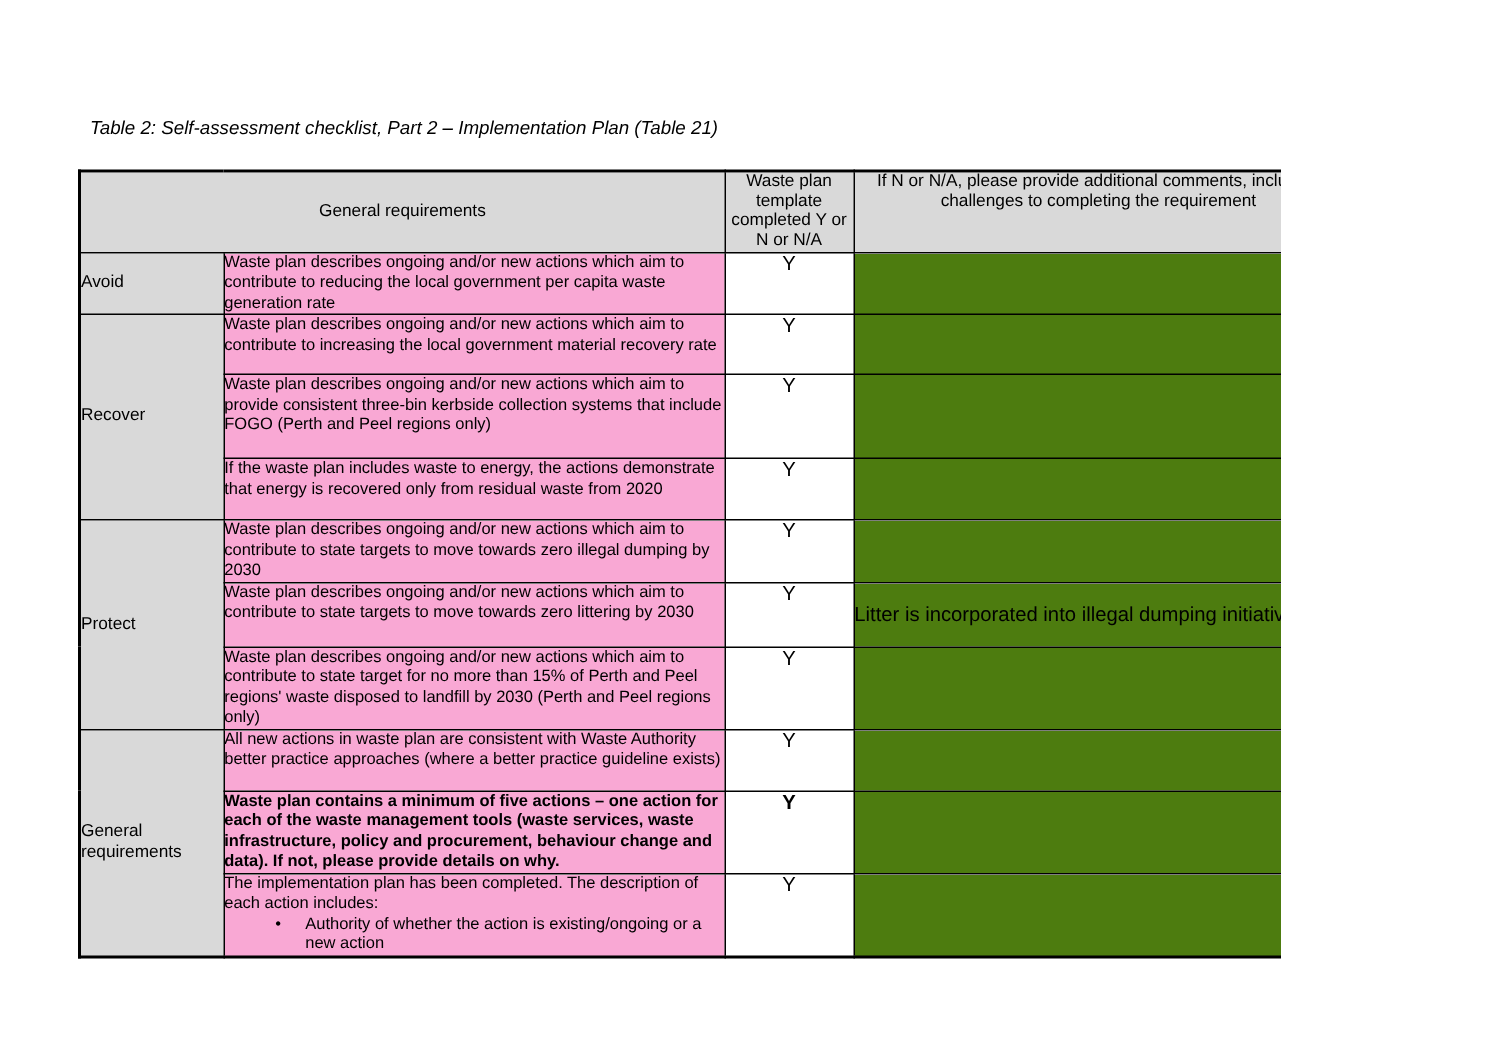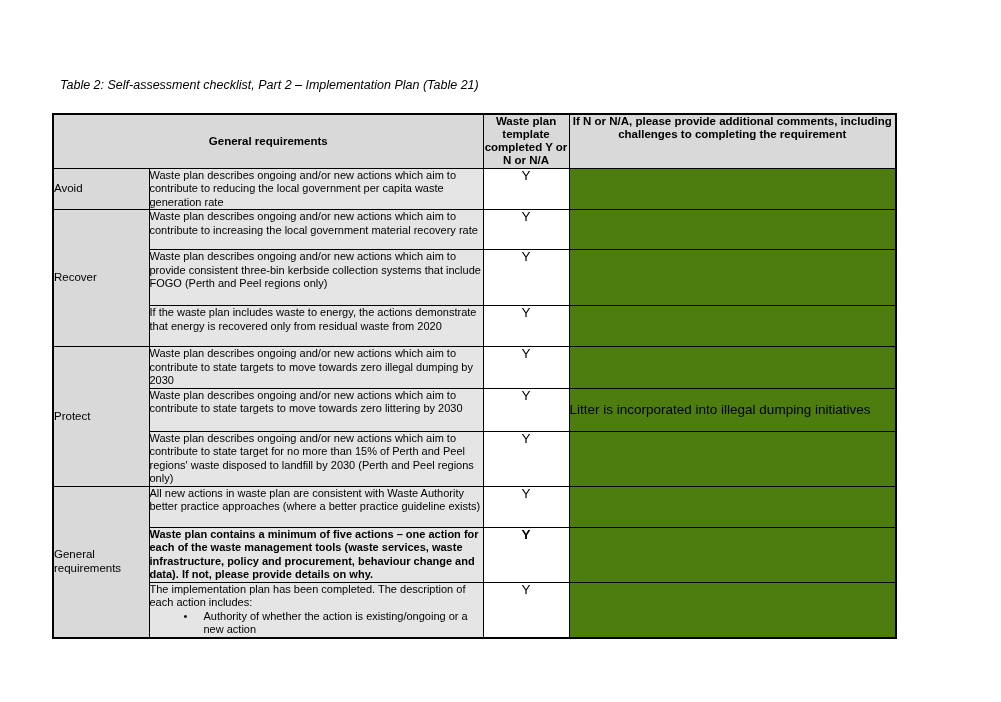--- a/index.html
+++ b/index.html
@@ -4,21 +4,21 @@
 <style>
   html, body {
     margin: 0;
     padding: 0;
     background: #ffffff;
     font-family: "Liberation Sans", sans-serif;
     color: #000;
   }
   .page {
     position: relative;
-    width: 1001px;
+    width: 854px;
     height: 702px;
     background: #fff;
     overflow: hidden;
   }
   .doc-title {
     position: absolute;
     left: 60px;
     top: 78px;
     font-size: 12.5px;
     font-style: italic;
@@ -35,21 +35,21 @@
     line-height: 13.5px;
     border: 2px solid #000;
   }
   table.checklist th, table.checklist td {
     border: 1px solid #000;
     padding: 0;
     overflow: hidden;
   }
   th.hdr {
     background: #d9d9d9;
-    font-weight: bold;
+    font-weight: normal;
     font-size: 11.5px;
     line-height: 13px;
     text-align: center;
     vertical-align: middle;
     padding: 2px 4px;
   }
   th.hdr-comments {
     vertical-align: top;
     padding-top: 5px;
   }
@@ -57,21 +57,21 @@
     background: #d9d9d9;
     font-weight: normal;
     font-size: 11.5px;
     vertical-align: middle;
     text-align: left;
     padding: 2px 4px 2px 8px;
   }
   td.req {
     vertical-align: top;
     padding: 2px 6px 2px 7px;
-    background: #e5e5e5;
+    background: #f9a8d4;
   }
   td.yn {
     text-align: center;
     vertical-align: top;
     font-size: 13.5px;
     padding-top: 5px;
     background: #fff;
   }
   td.comment {
     vertical-align: middle;

